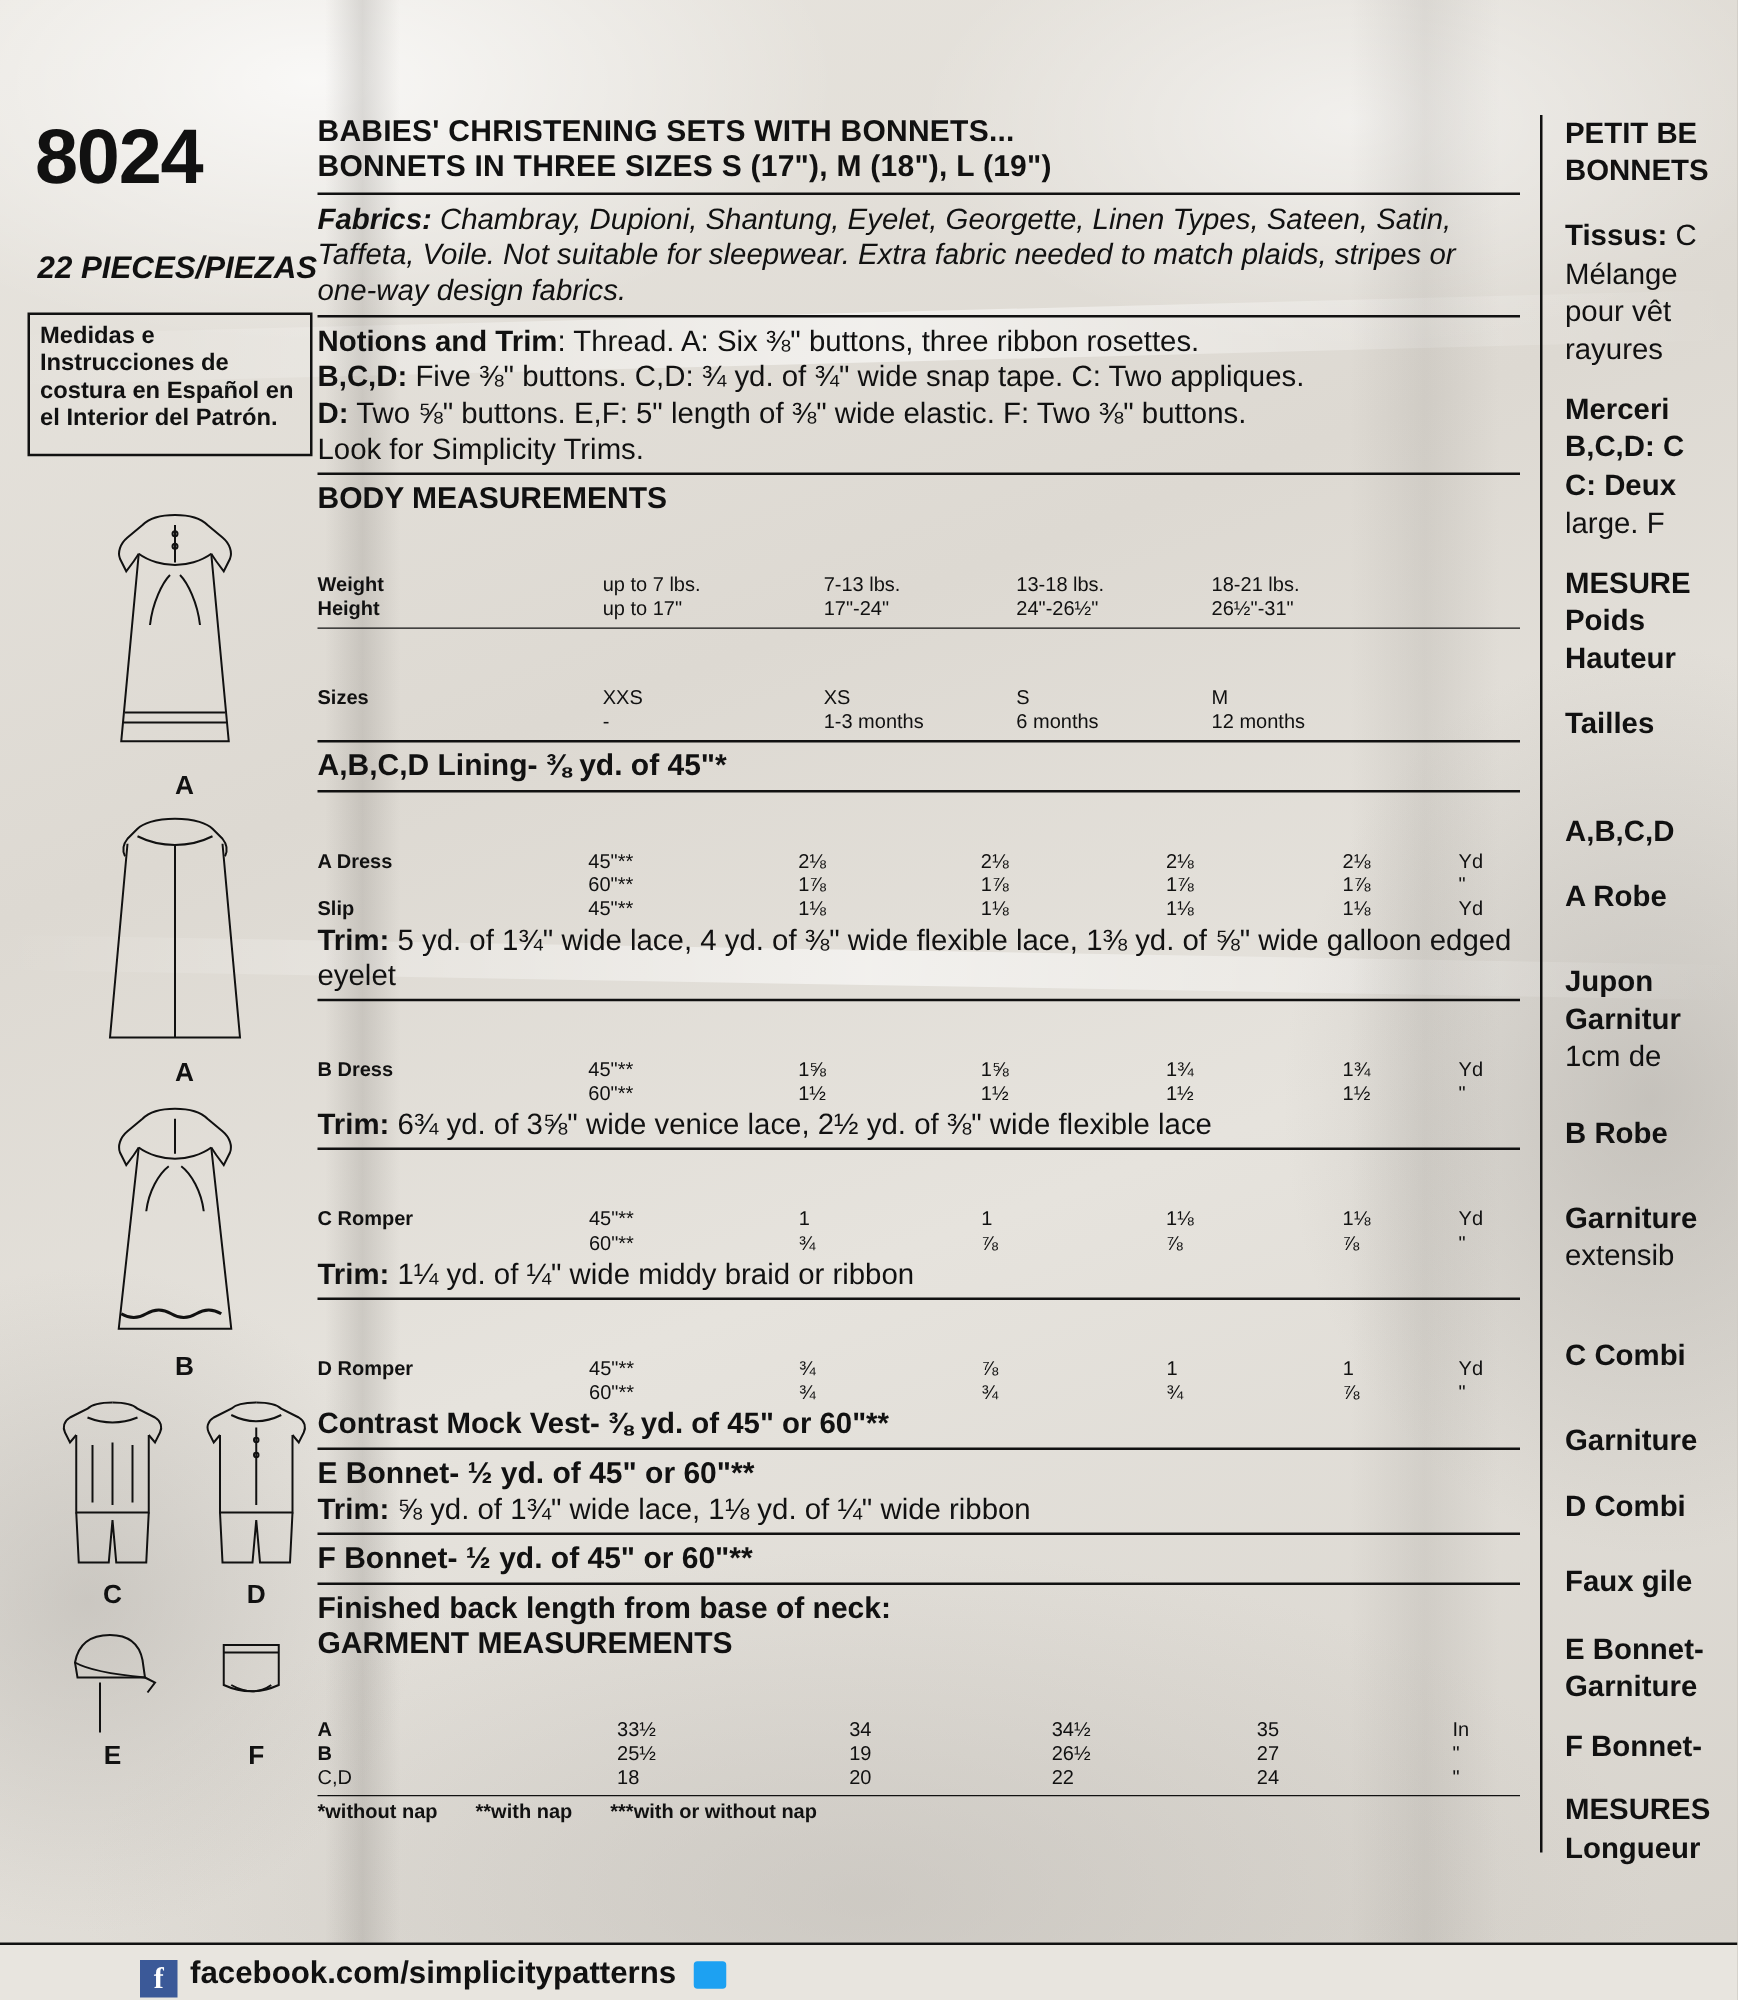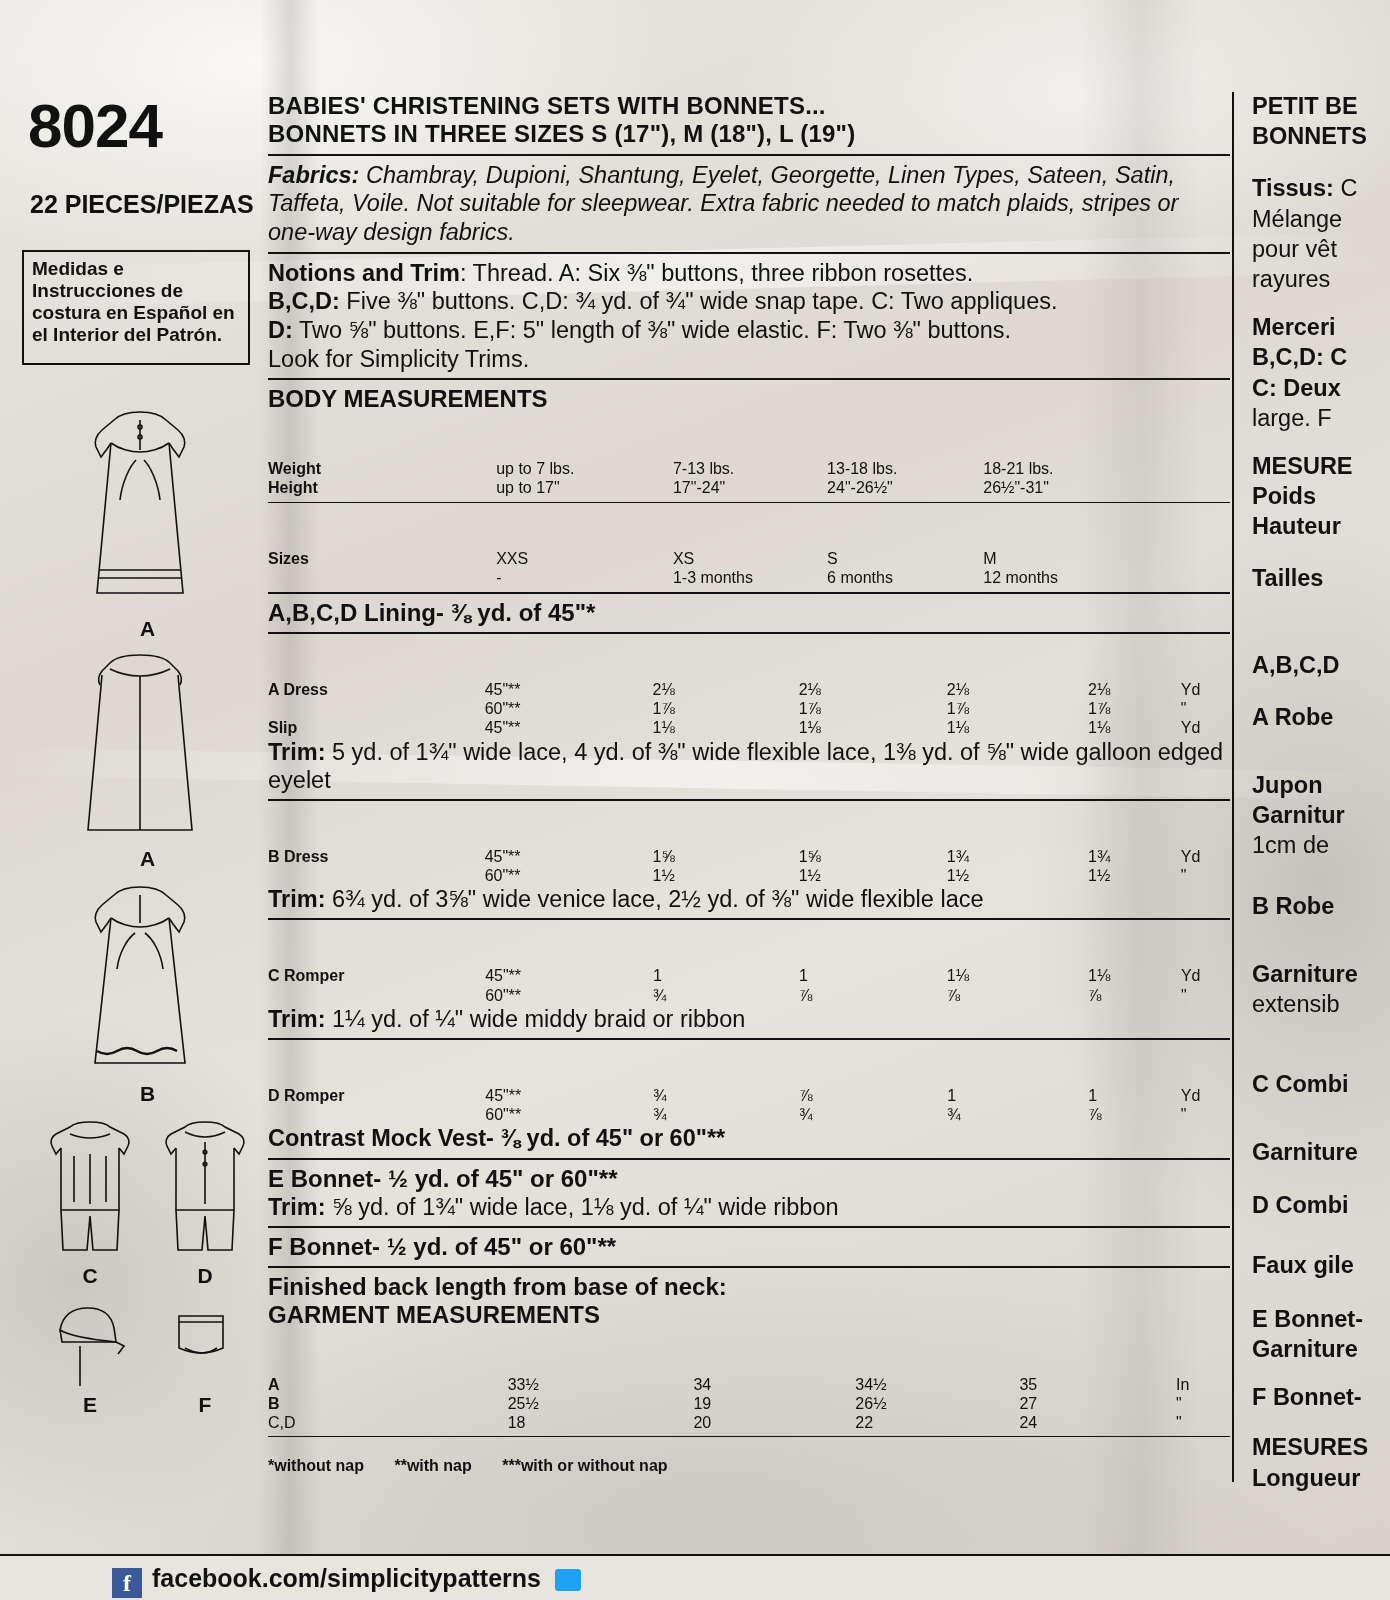--- a/index.html
+++ b/index.html
@@ -27,38 +27,38 @@
 
   
   .sheet{position:absolute;inset:0;}
 
   
   .pattern-no{
     position:absolute;left:28px;top:95px;width:225px;
     font-weight:bold;font-size:62px;letter-spacing:-1px;line-height:1;
   }
   .pieces{
-    position:absolute;left:30px;top:190px;width:225px;
-    font-weight:bold;font-size:25px;
+    position:absolute;left:30px;top:200px;width:225px;
+    font-style:italic;font-weight:bold;font-size:25px;
   }
   .spanish-box{
     position:absolute;left:22px;top:250px;width:228px;height:115px;
     border:2px solid #111;padding:6px 8px;box-sizing:border-box;
     font-weight:bold;font-size:19px;line-height:1.15;
   }
 
   
   .illus{position:absolute;left:40px;top:400px;width:215px;}
   .illus-row{position:relative;text-align:center;}
   .illus-label{font-weight:bold;font-size:21px;margin-top:2px;}
   svg{display:block;}
 
   
   .center{
-    position:absolute;left:268px;top:92px;width:962px;
+    position:absolute;left:254px;top:92px;width:962px;
   }
   .rule{border-top:2px solid #111;margin:5px 0;}
   .rule-thin{border-top:1.5px solid #111;margin:4px 0;}
   .title{font-weight:bold;font-size:24px;line-height:1.18;letter-spacing:.2px;}
   .para{font-size:23.5px;line-height:1.22;}
   .para b,.bold{font-weight:bold;}
   .it{font-style:italic;}
   .sec-head{font-weight:bold;font-size:24px;}
 
   table.meas{border-collapse:collapse;width:100%;font-size:16px;margin-top:46px;}
@@ -68,21 +68,21 @@
   .c2{width:150px;}
   .c3{width:152px;}
   .c4{width:145px;}
   .c5{width:95px;}
   .cu{width:50px;}
 
   .yardrow td{line-height:1.18;}
   .trim{font-size:23.5px;line-height:1.2;}
   .trim b{font-weight:bold;}
 
-  .footnote{font-size:16px;font-weight:bold;margin-top:20px;}
+  .footnote{font-size:16px;font-weight:bold;margin-top:4px;}
   .footnote span{margin-right:26px;}
 
   
   .vline{position:absolute;left:1232px;top:92px;width:0;height:1390px;border-left:2px solid #111;}
   .french{
     position:absolute;left:1252px;top:92px;width:150px;
     font-size:23.5px;line-height:1.2;overflow:hidden;height:1400px;
   }
   .french .fb{font-weight:bold;}
   .french .frow{margin-bottom:2px;white-space:nowrap;}

